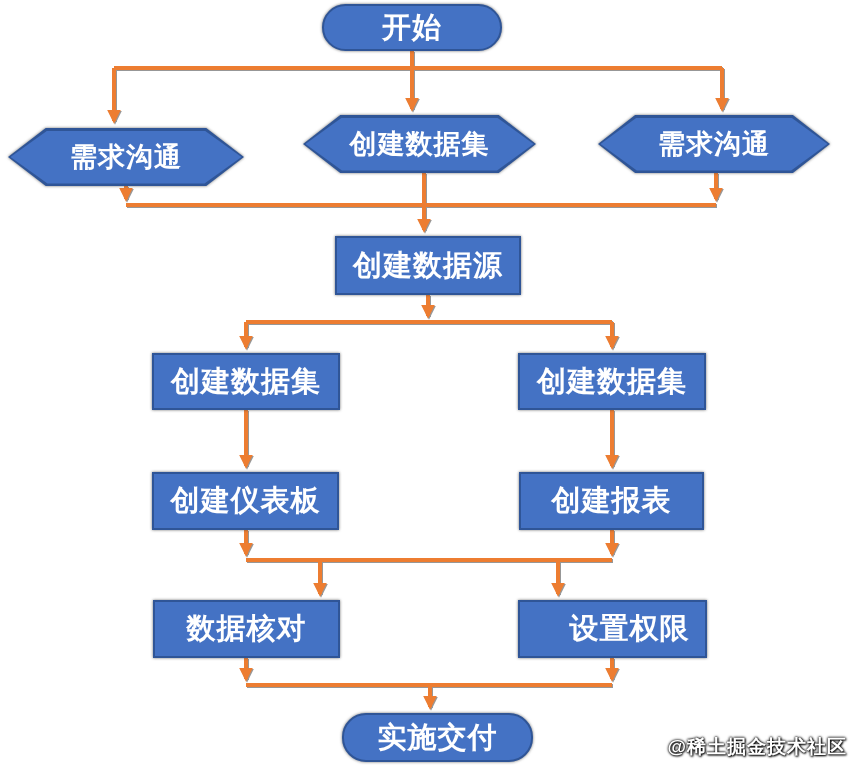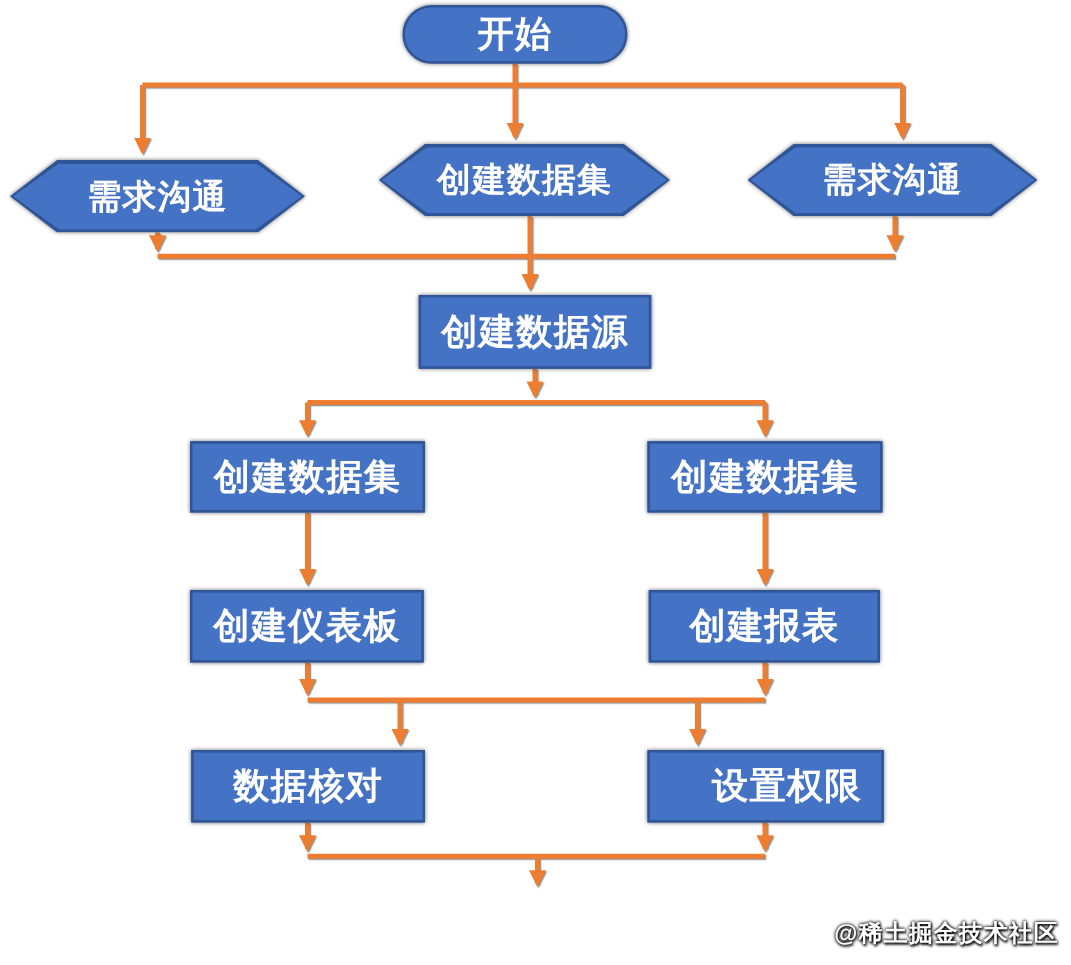--- a/index.html
+++ b/index.html
@@ -122,16 +122,19 @@
     <span>数据核对</span>
   </div>
 
   <div class="node" style="left:519px;top:472px;width:185px;height:58px;">
     <span>创建报表</span>
   </div>
   <div class="node" style="left:518px;top:600px;width:189px;height:58px;padding-left:34px;">
     <span>设置权限</span>
   </div>
 
+  <div class="node pill" style="left:342px;top:713px;width:191px;height:49px;">
+    <span>实施交付</span>
+  </div>
 
   <div class="watermark">@稀土掘金技术社区</div>
 
 </div>
 
 </body></html>

